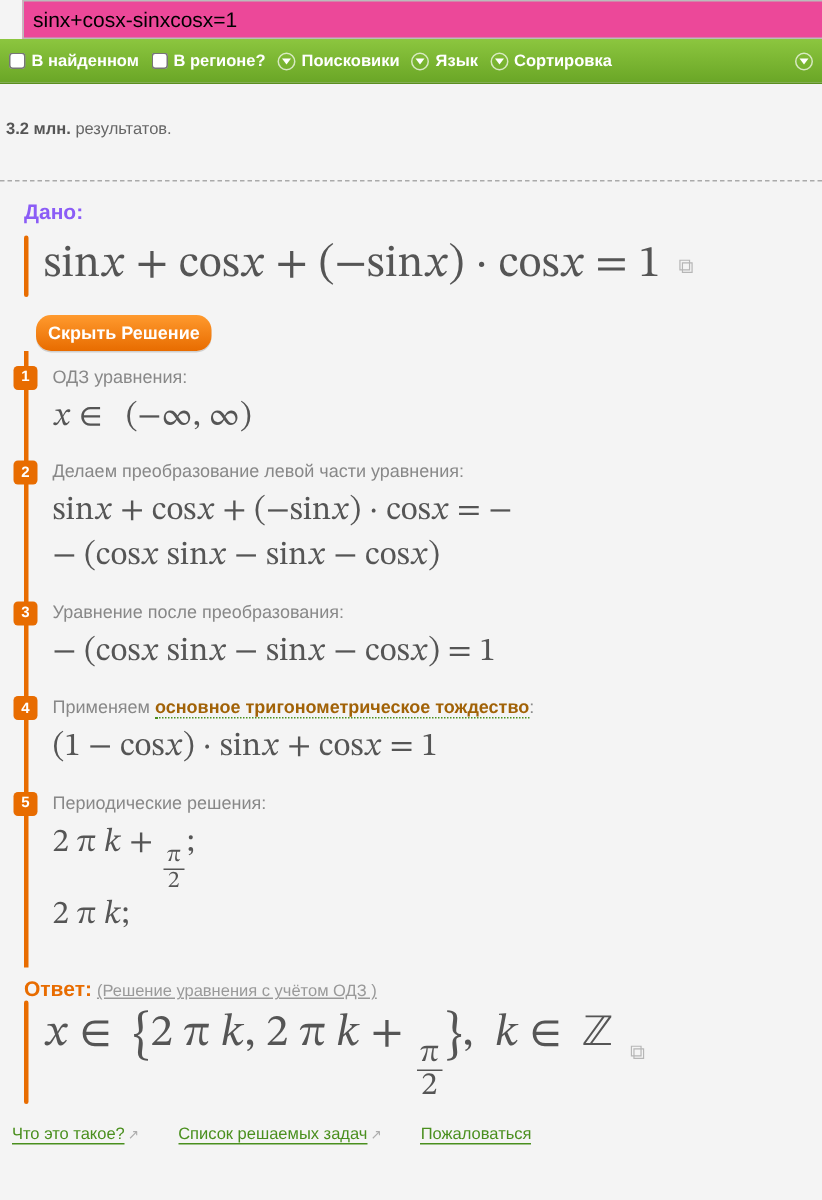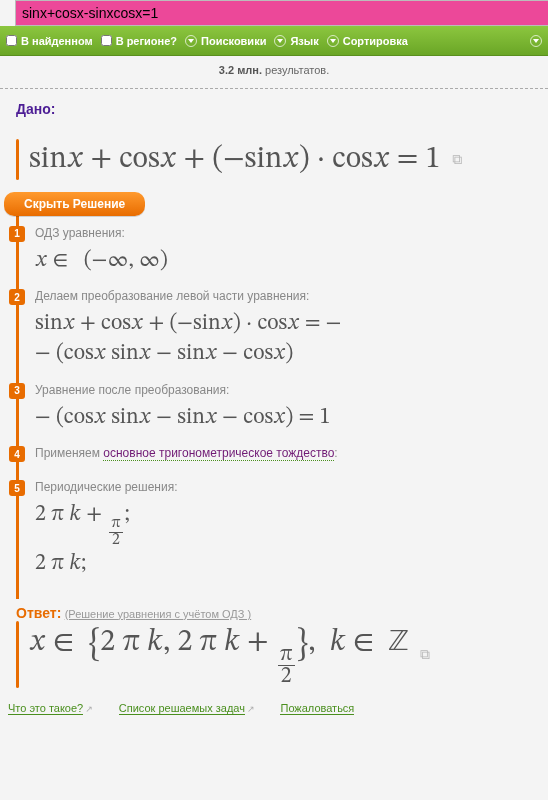--- a/index.html
+++ b/index.html
@@ -54,39 +54,38 @@
   }
   .drop-arrow::after {
     content: "";
     position: absolute;
     top: 3px; left: 2px;
     border-left: 3px solid transparent;
     border-right: 3px solid transparent;
     border-top: 4px solid #fff;
   }
   .results-count {
-    padding: 8px 4px;
+    padding: 24px 4px;
     font-size: 11px;
     color: #666;
-    text-align: center;
   }
   .results-count b { color: #555; }
   .dashed-divider {
     border: none;
     border-top: 1px dashed #aaa;
     margin: 4px 0 12px 0;
   }
   .content {
     padding: 0 10px 0 4px;
   }
   .dano-label {
-    color: #4c1d95;
+    color: #8b5cf6;
     font-weight: bold;
     font-size: 14px;
-    margin: 0 0 22px 12px;
+    margin: 0 0 8px 12px;
   }
   .given-row {
     display: flex;
     align-items: center;
     margin-left: 12px;
     margin-bottom: 6px;
   }
   .vbar {
     width: 3px;
     align-self: stretch;
@@ -112,23 +111,23 @@
     opacity: 0.35;
     font-size: 14px;
     cursor: pointer;
   }
   .hide-btn {
     display: inline-block;
     background: linear-gradient(#ff9a2e, #e86c00);
     color: #fff;
     font-weight: bold;
     font-size: 12px;
-    padding: 5px 20px;
+    padding: 5px 8px;
     border-radius: 10px;
-    margin: 6px 0 0 0;
+    margin: 6px 0 0 20px;
     cursor: pointer;
     box-shadow: 0 1px 0 rgba(0,0,0,0.15);
   }
   .steps {
     border-left: 3px solid #e86c00;
     margin-left: 12px;
     padding: 6px 0 10px 0;
   }
   .step {
     position: relative;
@@ -148,23 +147,24 @@
     display: flex;
     align-items: center;
     justify-content: center;
   }
   .step-label {
     color: #888;
     font-size: 12px;
     margin-bottom: 6px;
   }
   .dotted-link {
-    color: #701a75;
+    color: #a16207;
     border-bottom: 1px dotted #4a8f1e;
     cursor: pointer;
+    font-weight: bold;
   }
   .answer-row {
     margin: 6px 0 0 12px;
     font-size: 12px;
   }
   .answer-label {
     color: #e86c00;
     font-weight: bold;
     font-size: 14px;
   }
@@ -270,20 +270,21 @@
         <div class="math-sm">sin𝑥 + cos𝑥 + (−sin𝑥) · cos𝑥 = −<br>− (cos𝑥 sin𝑥 − sin𝑥 − cos𝑥)</div>
       </div>
       <div class="step">
         <div class="step-num">3</div>
         <div class="step-label">Уравнение после преобразования:</div>
         <div class="math-sm">− (cos𝑥 sin𝑥 − sin𝑥 − cos𝑥) = 1</div>
       </div>
       <div class="step">
         <div class="step-num">4</div>
         <div class="step-label">Применяем <span class="dotted-link">основное тригонометрическое тождество</span>:</div>
+        <div class="math-sm">(1 − cos𝑥) · sin𝑥 + cos𝑥 = 1</div>
       </div>
       <div class="step">
         <div class="step-num">5</div>
         <div class="step-label">Периодические решения:</div>
         <div class="math-sm">2 π 𝑘 + <span class="frac">
             <span class="top">π</span>
             <span class="bot">2</span>
           </span>;<br>2 π 𝑘;</div>
       </div>
     </div>

